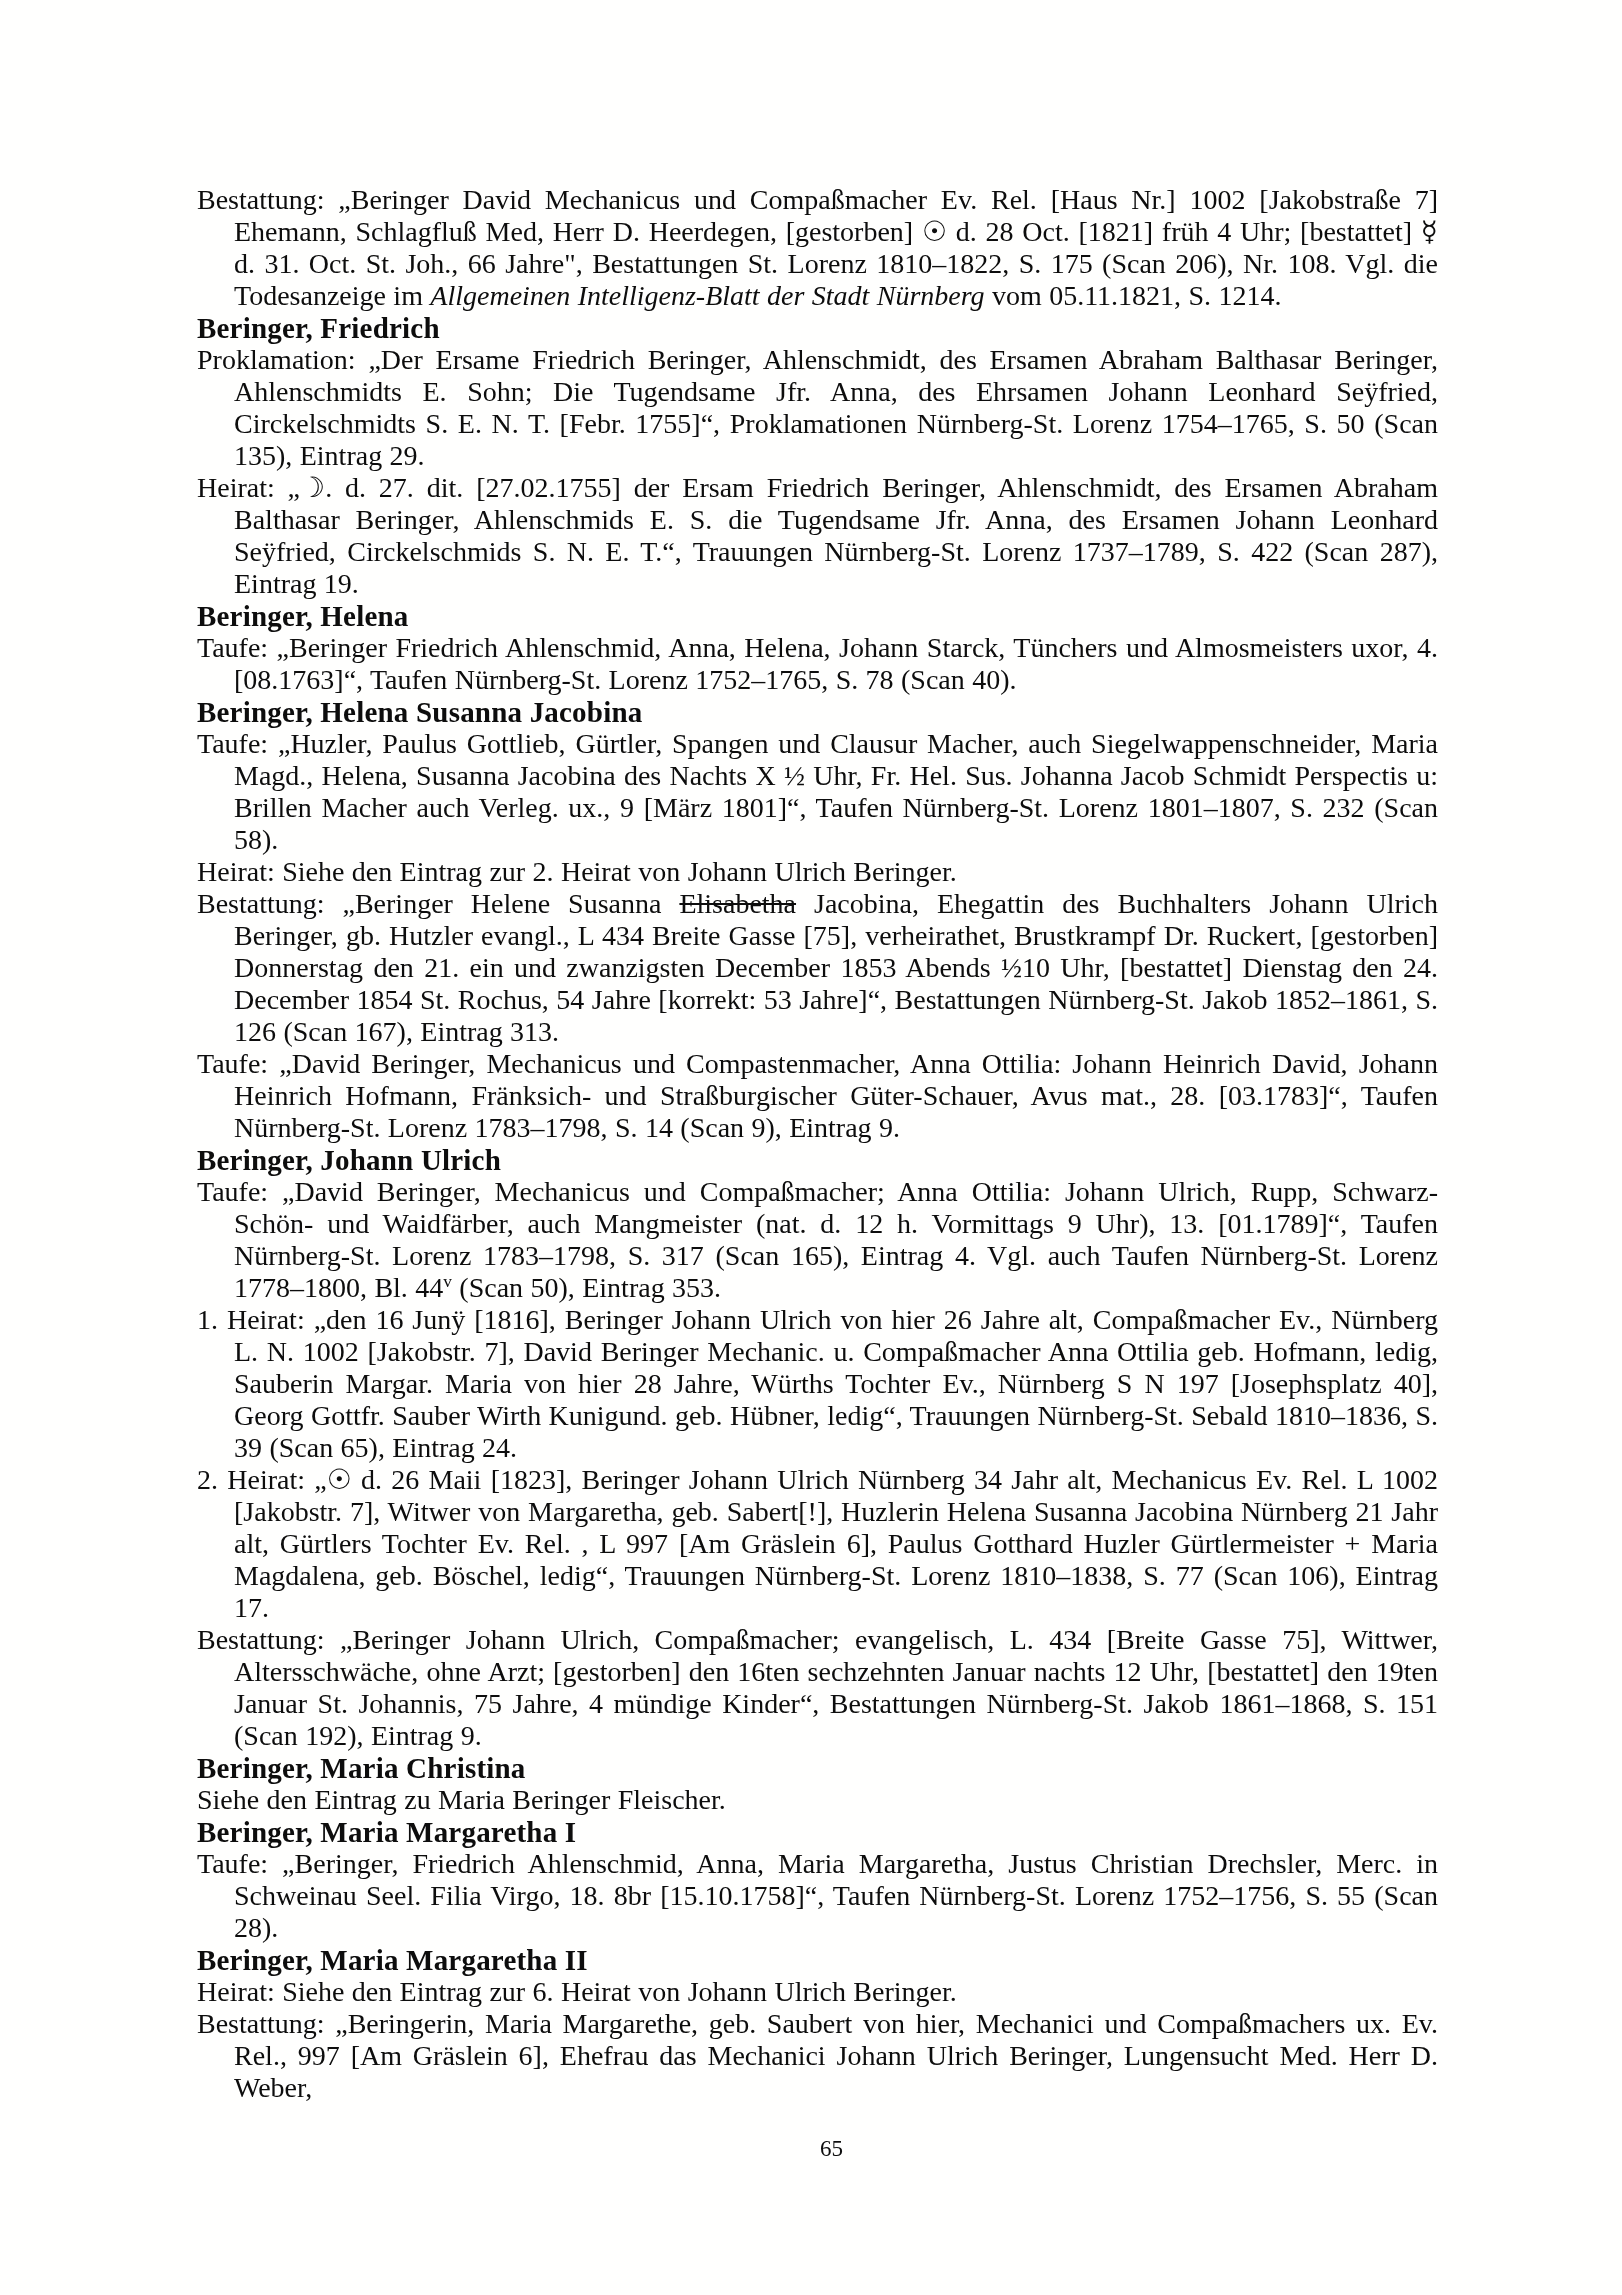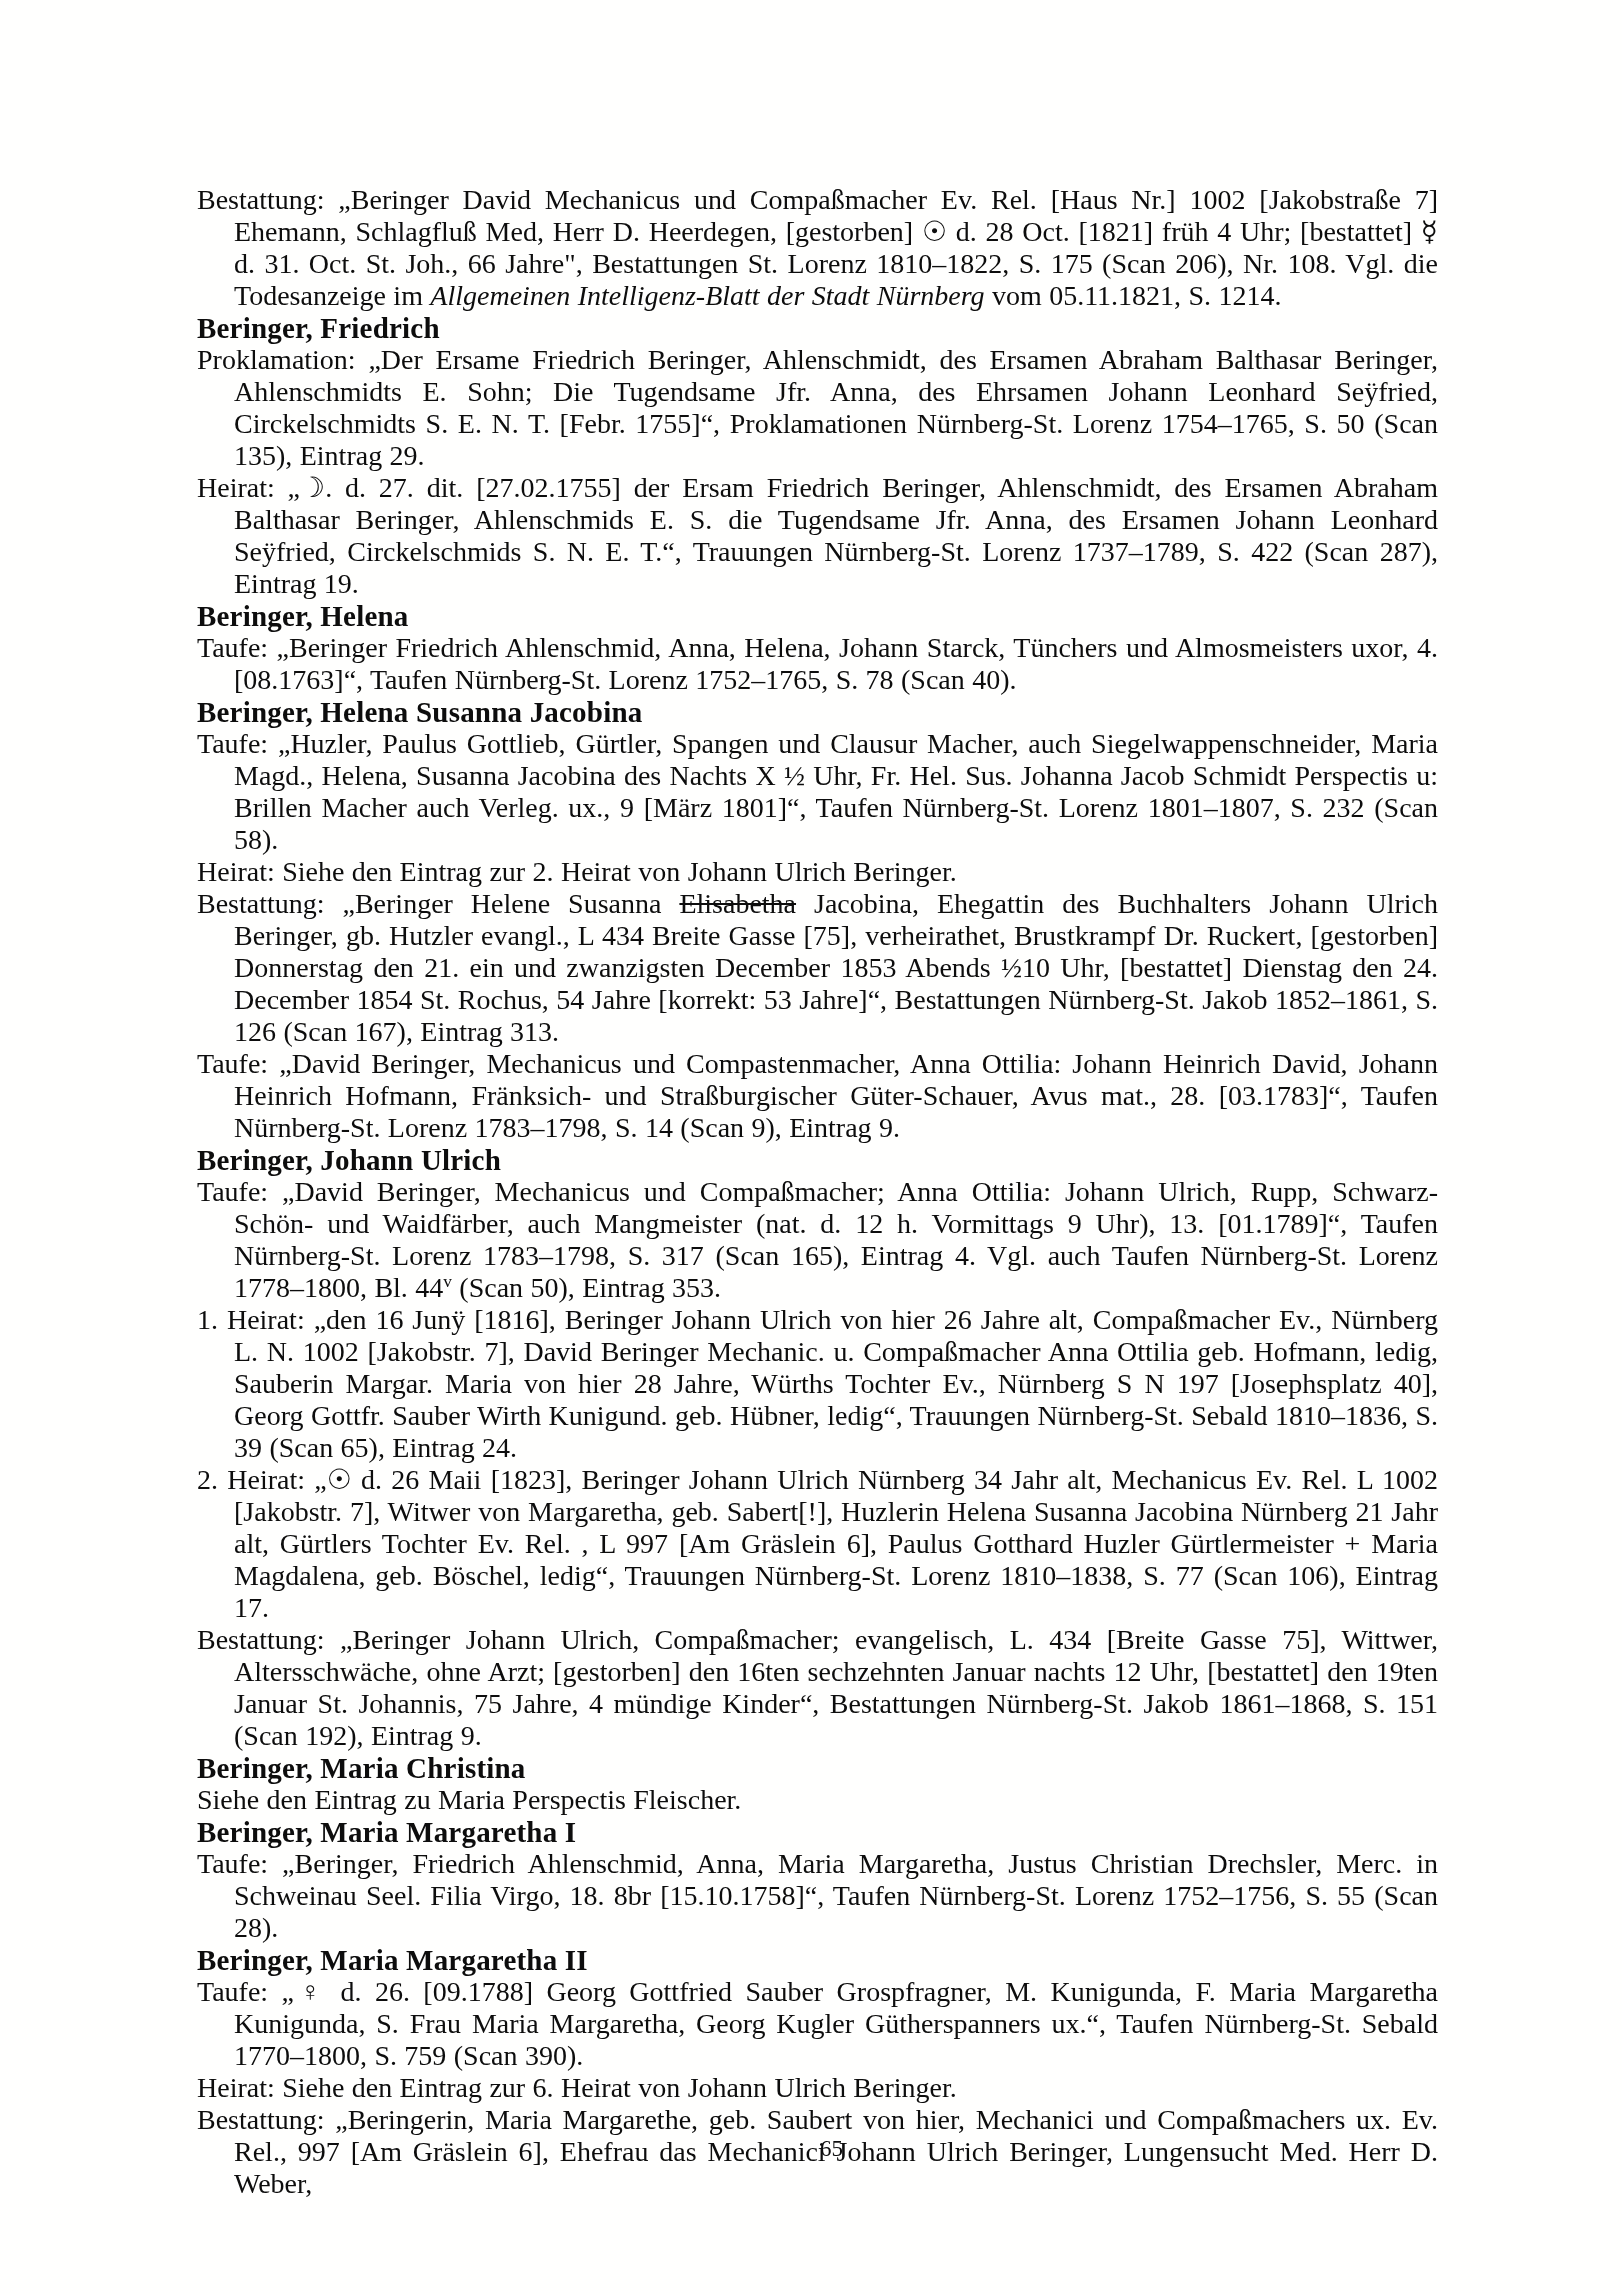--- a/index.html
+++ b/index.html
@@ -77,27 +77,26 @@
 
     <p class="para"><span>Taufe: „David Beringer, Mechanicus und Compastenmacher, Anna Ottilia: Johann Heinrich David, Johann Heinrich Hofmann, Fränksich- und Straßburgischer Güter-Schauer, Avus mat., 28. [03.1783]“, Taufen Nürnberg-St. Lorenz 1783–1798, S. 14 (Scan 9), Eintrag 9.</span></p>
 
     <h2 class="head">Beringer, Johann Ulrich</h2>
     <p class="para"><span>Taufe: „David Beringer, Mechanicus und Compaßmacher; Anna Ottilia: Johann Ulrich, Rupp, Schwarz- Schön- und Waidfärber, auch Mangmeister (nat. d. 12 h. Vormittags 9 Uhr), 13. [01.1789]“, Taufen Nürnberg-St. Lorenz 1783–1798, S. 317 (Scan 165), Eintrag 4. Vgl. auch Taufen Nürnberg-St. Lorenz 1778–1800, Bl. 44</span><sup>v</sup><span> (Scan 50), Eintrag 353.</span></p>
     <p class="para"><span>1. Heirat: „den 16 Junÿ [1816], Beringer Johann Ulrich von hier 26 Jahre alt, Compaßmacher Ev., Nürnberg L. N. 1002 [Jakobstr. 7], David Beringer Mechanic. u. Compaßmacher Anna Ottilia geb. Hofmann, ledig, Sauberin Margar. Maria von hier 28 Jahre, Würths Tochter Ev., Nürnberg S N 197 [Josephsplatz 40], Georg Gottfr. Sauber Wirth Kunigund. geb. Hübner, ledig“, Trauungen Nürnberg-St. Sebald 1810–1836, S. 39 (Scan 65), Eintrag 24.</span></p>
     <p class="para"><span>2. Heirat: „☉ d. 26 Maii [1823], Beringer Johann Ulrich Nürnberg 34 Jahr alt, Mechanicus Ev. Rel. L 1002 [Jakobstr. 7], Witwer von Margaretha, geb. Sabert[!], Huzlerin Helena Susanna Jacobina Nürnberg 21 Jahr alt, Gürtlers Tochter Ev. Rel. , L 997 [Am Gräslein 6], Paulus Gotthard Huzler Gürtlermeister + Maria Magdalena, geb. Böschel, ledig“, Trauungen Nürnberg-St. Lorenz 1810–1838, S. 77 (Scan 106), Eintrag 17.</span></p>
     <p class="para"><span>Bestattung: „Beringer Johann Ulrich, Compaßmacher; evangelisch, L. 434 [Breite Gasse 75], Wittwer, Altersschwäche, ohne Arzt; [gestorben] den 16ten sechzehnten Januar nachts 12 Uhr, [bestattet] den 19ten Januar St. Johannis, 75 Jahre, 4 mündige Kinder“, Bestattungen Nürnberg-St. Jakob 1861–1868, S. 151 (Scan 192), Eintrag 9.</span></p>
 
     <h2 class="head">Beringer, Maria Christina</h2>
-    <p class="para"><span>Siehe den Eintrag zu Maria Perspectis Fleischer.</span></p>
+    <p class="para"><span>Siehe den Eintrag zu Maria Beringer Fleischer.</span></p>
 
     <h2 class="head">Beringer, Maria Margaretha I</h2>
     <p class="para"><span>Taufe: „Beringer, Friedrich Ahlenschmid, Anna, Maria Margaretha, Justus Christian Drechsler, Merc. in Schweinau Seel. Filia Virgo, 18. 8br [15.10.1758]“, Taufen Nürnberg-St. Lorenz 1752–1756, S. 55 (Scan 28).</span></p>
 
     <h2 class="head">Beringer, Maria Margaretha II</h2>
-    <p class="para"><span>Taufe: „♀ d. 26. [09.1788] Georg Gottfried Sauber Grospfragner, M. Kunigunda, F. Maria Margaretha Kunigunda, S. Frau Maria Margaretha, Georg Kugler Gütherspanners ux.“, Taufen Nürnberg-St. Sebald 1770–1800, S. 759 (Scan 390).</span></p>
     <p class="para"><span>Heirat: Siehe den Eintrag zur 6. Heirat von Johann Ulrich Beringer.</span></p>
     <p class="para"><span>Bestattung: „Beringerin, Maria Margarethe, geb. Saubert von hier, Mechanici und Compaßmachers ux. Ev. Rel., 997 [Am Gräslein 6], Ehefrau das Mechanici Johann Ulrich Beringer, Lungensucht Med. Herr D. Weber,</span></p>
 
   </div>
 
   <div class="footer">
     <span class="page-number">65</span>
   </div>
 </div>
 

